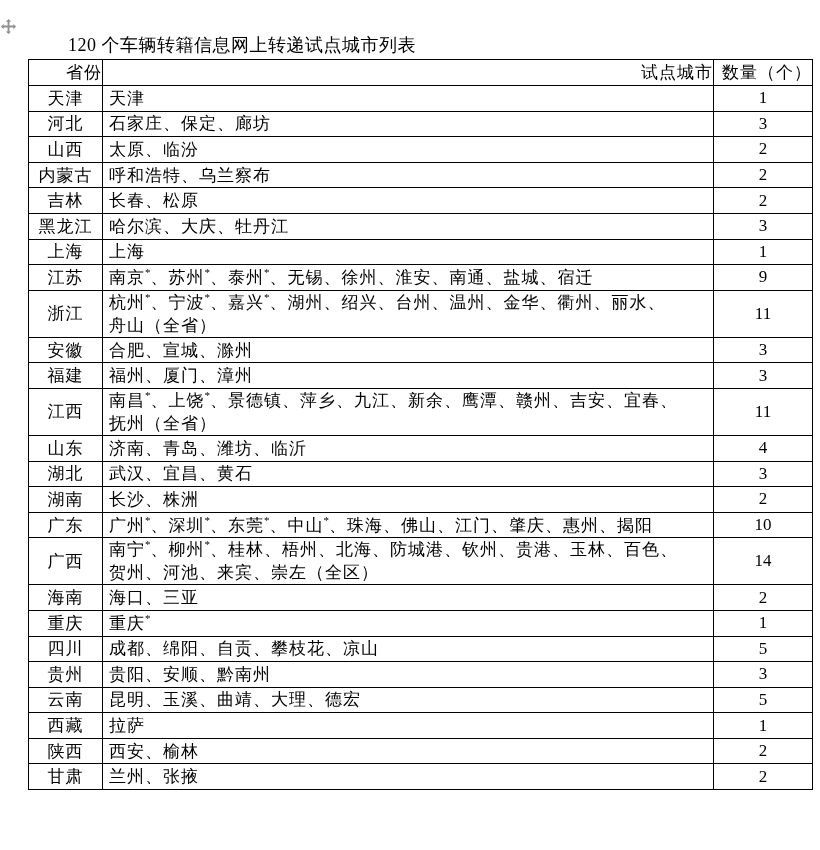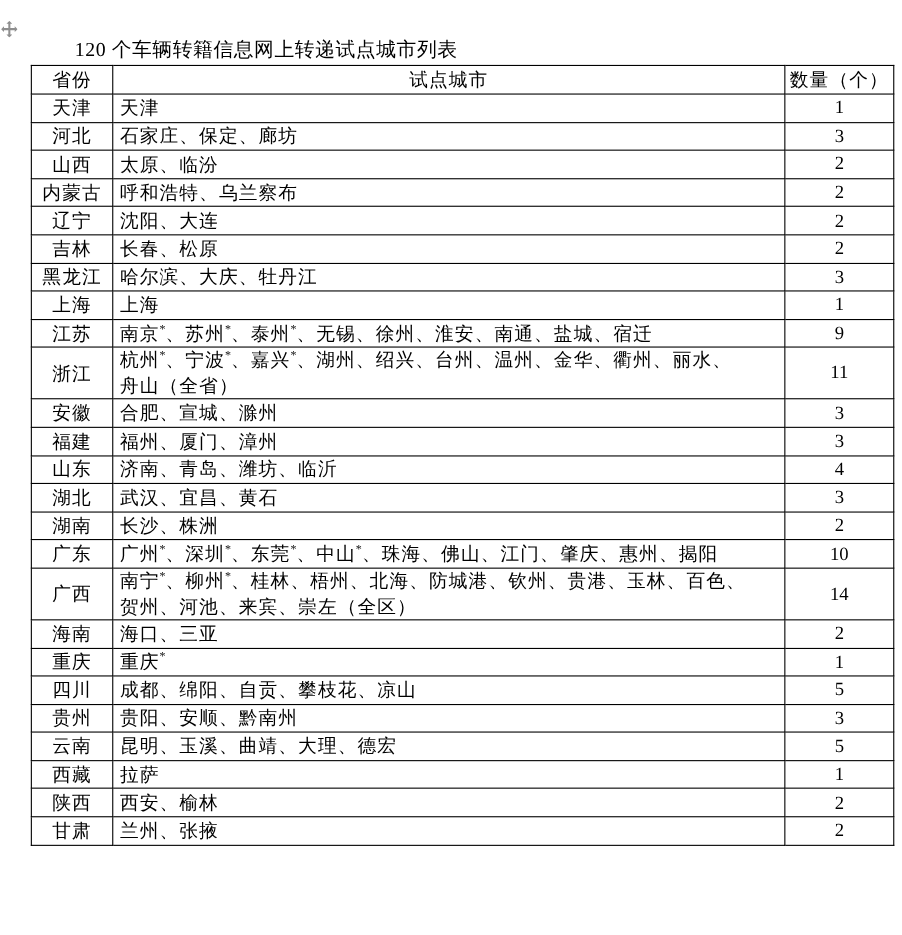--- a/index.html
+++ b/index.html
@@ -24,21 +24,21 @@
     margin-left:28px;width:784px;
   }
   .doc-table th,.doc-table td{
     border:1px solid #000;padding:0;overflow:hidden;
     vertical-align:middle;
   }
   .doc-table thead tr{height:26px;}
   .doc-table tbody tr{height:25.6px;}
   .doc-table tbody tr.tall{height:42px;}
   .doc-table th{
-    font-weight:normal;font-size:17px;text-align:center;letter-spacing:1px;margin-top:44px;
+    font-weight:normal;font-size:17px;text-align:right;letter-spacing:1px;margin-top:44px;
   }
   td.c-prov{
     font-size:17px;text-align:center;letter-spacing:1px;
   }
   td.c-cities{
     font-size:17px;text-align:left;letter-spacing:1px;
     padding:0 4px 0 6px;line-height:23px;
   }
   td.c-count{
     font-size:17px;text-align:center;letter-spacing:0;
@@ -86,25 +86,20 @@
     <td class="c-prov">山西</td>
     <td class="c-cities">太原、临汾</td>
     <td class="c-count">2</td>
   </tr>
       <tr>
     <td class="c-prov">内蒙古</td>
     <td class="c-cities">呼和浩特、乌兰察布</td>
     <td class="c-count">2</td>
   </tr>
       <tr>
-    <td class="c-prov">辽宁</td>
-    <td class="c-cities">沈阳、大连</td>
-    <td class="c-count">2</td>
-  </tr>
-      <tr>
     <td class="c-prov">吉林</td>
     <td class="c-cities">长春、松原</td>
     <td class="c-count">2</td>
   </tr>
       <tr>
     <td class="c-prov">黑龙江</td>
     <td class="c-cities">哈尔滨、大庆、牡丹江</td>
     <td class="c-count">3</td>
   </tr>
       <tr>
@@ -125,20 +120,25 @@
       <tr>
     <td class="c-prov">安徽</td>
     <td class="c-cities">合肥、宣城、滁州</td>
     <td class="c-count">3</td>
   </tr>
       <tr>
     <td class="c-prov">福建</td>
     <td class="c-cities">福州、厦门、漳州</td>
     <td class="c-count">3</td>
   </tr>
+      <tr class="tall">
+    <td class="c-prov">江西</td>
+    <td class="c-cities">南昌<sup>*</sup>、上饶<sup>*</sup>、景德镇、萍乡、九江、新余、鹰潭、赣州、吉安、宜春、<br>抚州（全省）</td>
+    <td class="c-count">11</td>
+  </tr>
       <tr>
     <td class="c-prov">山东</td>
     <td class="c-cities">济南、青岛、潍坊、临沂</td>
     <td class="c-count">4</td>
   </tr>
       <tr>
     <td class="c-prov">湖北</td>
     <td class="c-cities">武汉、宜昌、黄石</td>
     <td class="c-count">3</td>
   </tr>

